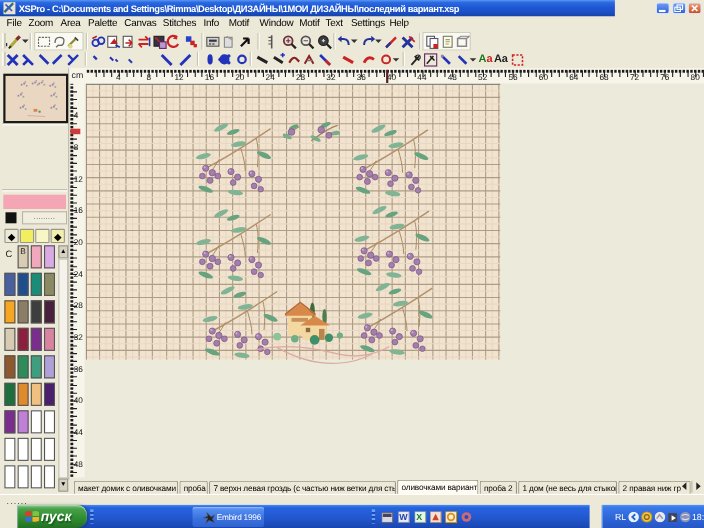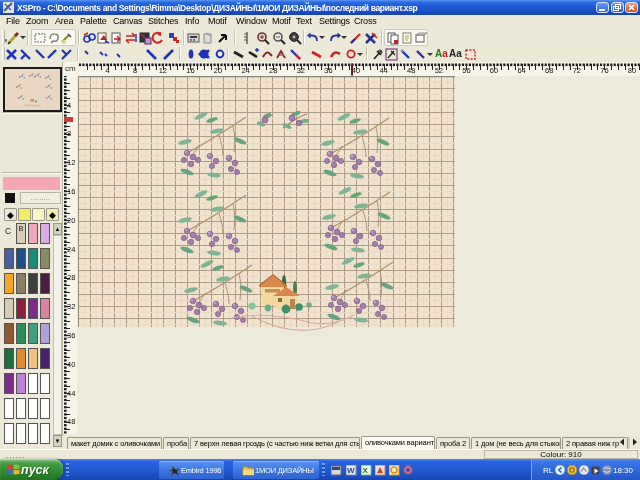--- a/index.html
+++ b/index.html
@@ -1,18 +1,18 @@
 <!DOCTYPE html>
 <html><head><meta charset="utf-8">
 <style>
 *{margin:0;padding:0;box-sizing:border-box}
 html,body{width:640px;height:480px;overflow:hidden}
 #s{position:relative;width:640px;height:480px;background:#ece9d8;font-family:"Liberation Sans",sans-serif;overflow:hidden}
 .abs{position:absolute}
-#title{left:0;top:0;width:640px;height:15px;background:linear-gradient(180deg,#5a96f2 0%,#2b6ae0 15%,#1e57d4 45%,#1a4fc4 75%,#1443a8 100%)}
+#title{left:0;top:0;width:559px;height:15px;background:linear-gradient(180deg,#5a96f2 0%,#2b6ae0 15%,#1e57d4 45%,#1a4fc4 75%,#1443a8 100%)}
 #title .txt{position:absolute;left:17px;top:2.5px;color:#fff;font-size:8.5px;font-weight:bold;white-space:nowrap;letter-spacing:-0.35px}
 .tbtn{position:absolute;top:2px;width:13px;height:11px;border-radius:3px;border:1px solid #dce6f8;color:#fff;font-size:9px;line-height:9px;text-align:center}
 #bmin{left:596px;background:linear-gradient(180deg,#6b9cf5,#2b63d8)}
 #bmax{left:611px;background:linear-gradient(180deg,#6b9cf5,#2b63d8)}
 #bclose{left:625px;background:linear-gradient(180deg,#e8a27a,#cc4e22)}
 #menu{left:0;top:15px;width:640px;height:13px;background:#ece9d8;font-size:9px;color:#000;letter-spacing:-0.2px}
 #menu span{position:absolute;top:1px;white-space:nowrap}
 .tbar{left:0;width:640px;background:#ece9d8}
 #tb1{top:28px;height:18px}
 #tb2{top:46px;height:16px}
@@ -24,21 +24,21 @@
 #vrul{left:63px;top:76px;width:14px;height:358px;background:#f7f4ea}
 #canv{left:77px;top:76px;width:563px;height:360px;background:#eceadb;overflow:hidden}
 #lpan{left:0;top:62px;width:63px;height:374px;background:#ece9d8;border-right:1px solid #b8b5a2}
 #thumb{position:absolute;left:3px;top:5px;width:59px;height:45px;background:#e9d7c1;border:2px solid #1a1a1a}
 #infob{position:absolute;left:2px;top:53px;width:60px;height:54px;border:1px solid #b8b5a2;background:#ece9d8;font-weight:bold;font-size:9.5px;color:#111}
 #infob div{position:absolute;left:12px;white-space:nowrap}
 .sw{position:absolute;width:10px;height:21px;border:1px solid #555}
 #tabs{left:63px;top:436px;width:577px;height:13px;background:#ece9d8;font-size:7.5px;color:#000;letter-spacing:-0.15px}
 .tab{position:absolute;top:1px;height:12px;background:#ece9d8;border:1px solid #9a978a;border-bottom:none;border-radius:2px 2px 0 0;padding:1px 3px 0 3px;white-space:nowrap;overflow:hidden}
 #stat{left:0;top:449px;width:640px;height:10px;background:#ece9d8;border-top:1px solid #fff}
-#task{left:0;top:459px;width:640px;height:21px;background:linear-gradient(180deg,#4b8af2 0%,#2663e0 12%,#2258cf 55%,#1c4ab8 90%,#1745ae 100%)}
+#task{left:16px;top:459px;width:520px;height:21px;background:linear-gradient(180deg,#4b8af2 0%,#2663e0 12%,#2258cf 55%,#1c4ab8 90%,#1745ae 100%)}
 #start{position:absolute;left:0;top:0;width:63px;height:21px;border-radius:0 9px 9px 0;background:linear-gradient(180deg,#8cc88c 0%,#48a048 18%,#369336 45%,#2b822b 75%,#236e23 100%);box-shadow:inset 0 1px 1px #a9dca9,2px 0 3px rgba(0,0,0,.25)}
 #start .txt{position:absolute;left:21px;top:4px;color:#fff;font-weight:bold;font-style:italic;font-size:12.5px;text-shadow:1px 1px 1px #1c5c1c}
 .tkb{position:absolute;top:2px;height:18px;border-radius:2px;background:linear-gradient(180deg,#5a95f5,#3a70dd 60%,#2f63d0);box-shadow:inset 0 1px 0 #8ab4f8;color:#fff;font-size:7.5px;letter-spacing:-0.2px}
 .tkb.act{background:linear-gradient(180deg,#1e4fb0,#17409a);box-shadow:inset 0 1px 2px #0d2a66}
 .tkb .t{position:absolute;left:22px;top:5px;white-space:nowrap}
 .tico{position:absolute;width:12px;height:12px;top:4px}
 </style></head>
 <body>
 <div id="s">
 
@@ -71,21 +71,21 @@
       <span style="left:55px">Area</span>
  <span style="left:80px">Palette</span>
       <span style="left:113px">Canvas</span>
       <span style="left:148px">Stitches</span>
  <span style="left:185px">Info</span>
       <span style="left:208px">Motif</span>
       <span style="left:236px">Window</span>
  <span style="left:272px">Motif</span>
       <span style="left:296px">Text</span>
       <span style="left:319px">Settings</span>
- <span style="left:354px">Cross</span>
+ <span style="left:354px">Help</span>
 </div>
 
 <div id="tb1" class="tbar abs">
       <div style="position:absolute;left:2px;top:2px;width:3px;height:14px;border-left:1px solid #fff;border-right:1px solid #b8b5a2"></div>
       <svg class="abs" style="left:5px;top:3px" width="15" height="14" viewBox="0 0 15 14">
         <path d="M1,8 L1,11" stroke="#333" stroke-width="1.2"></path>
         <path d="M4,12 L11,4" stroke="#b0a83a" stroke-width="2.8"></path>
         <path d="M10,5 L13,2" stroke="#7a3030" stroke-width="3"></path>
         <path d="M3,13 L5,11" stroke="#222" stroke-width="1.6"></path>
       </svg>
@@ -1054,47 +1054,39 @@
  <div class="tab" style="left:499px;width:66px">2 правая ниж гр</div>
  <svg style="position:absolute;left:555px;top:1px" width="22" height="11">
         <path d="M6,1.5 L2,5 L6,8.5 Z" fill="#222"></path>
         <line x1="11" y1="0" x2="11" y2="11" stroke="#b8b5a2"></line>
         <path d="M15,1.5 L19,5 L15,8.5 Z" fill="#222"></path>
       </svg>
 </div>
 
 <div id="stat" class="abs">
  <div style="position:absolute;left:6px;top:1px;font-size:8px;letter-spacing:1px;color:#444">......</div>
- <div style="position:absolute;left:484px;top:0;width:154px;height:9px;border:1px solid #b8b5a2;background:#ece9d8;font-size:8px;text-align:center;line-height:8px">Colour: 910</div>
 </div>
 
 <div id="task" class="abs">
  <div id="start">
   <svg class="abs" style="left:6px;top:3px" width="15" height="15" viewBox="0 0 15 15">
    <path d="M1,3.5 Q3.5,2 6.5,3 L6.5,7 L1,7 Z" fill="#e03a2a"></path>
    <path d="M7.5,3 Q10.5,2 13.5,3.5 L13.5,7 L7.5,7 Z" fill="#7ec24a"></path>
    <path d="M1,8 L6.5,8 L6.5,12 Q3.5,13 1,11.5 Z" fill="#3a6ae0"></path>
    <path d="M7.5,8 L13.5,8 L13.5,11.5 Q10.5,13 7.5,12 Z" fill="#f0b42a"></path>
   </svg>
   <div class="txt">пуск</div>
  </div>
  <div style="position:absolute;left:66px;top:4px;width:3px;height:13px;background:repeating-linear-gradient(180deg,#6aa0f5 0 2px,#1c4ab8 2px 4px)"></div>
       <div class="tkb" style="left:159px;width:65px">
         <svg class="tico" style="left:9px" width="12" height="12">
           <path d="M1,6 L5,4 L4,1 L8,5 L11,3 L9,7 L11,10 L6,8 L3,11 L5,6 Z" fill="#222" stroke="#555" stroke-width="0.5"></path>
         </svg>
         <div class="t">Embird 1996</div>
       </div>
-      <div class="tkb" style="left:233px;width:86px">
-        <svg class="tico" style="left:9px" width="13" height="11">
-          <path d="M1,2 h4 l1,1 h6 v7 h-11 z" fill="#f0c24a" stroke="#b98a1a"></path>
-          <path d="M1,5 h11 v5 h-11 z" fill="#f8d878"></path>
-        </svg>
-        <div class="t">1МОИ ДИЗАЙНЫ</div>
-      </div>
       <div style="position:absolute;left:322px;top:4px;width:3px;height:13px;background:repeating-linear-gradient(180deg,#6aa0f5 0 2px,#1c4ab8 2px 4px)"></div>
       <svg style="position:absolute;left:331px;top:6px" width="11" height="11" viewBox="0 0 11 11">
         <rect x="0" y="1" width="10" height="9" fill="#d8d8e0" stroke="#667"></rect>
         <rect x="1" y="2" width="8" height="3" fill="#446"></rect>
       </svg>
       <svg style="position:absolute;left:346px;top:6px" width="11" height="11" viewBox="0 0 11 11">
         <rect x="0" y="0" width="10" height="10" fill="#e8eaf5" stroke="#88a"></rect>
         <text x="1" y="8" font-size="8" font-weight="bold" fill="#2244aa" font-family="Liberation Sans">W</text>
       </svg>
       <svg style="position:absolute;left:361px;top:6px" width="11" height="11" viewBox="0 0 11 11">

